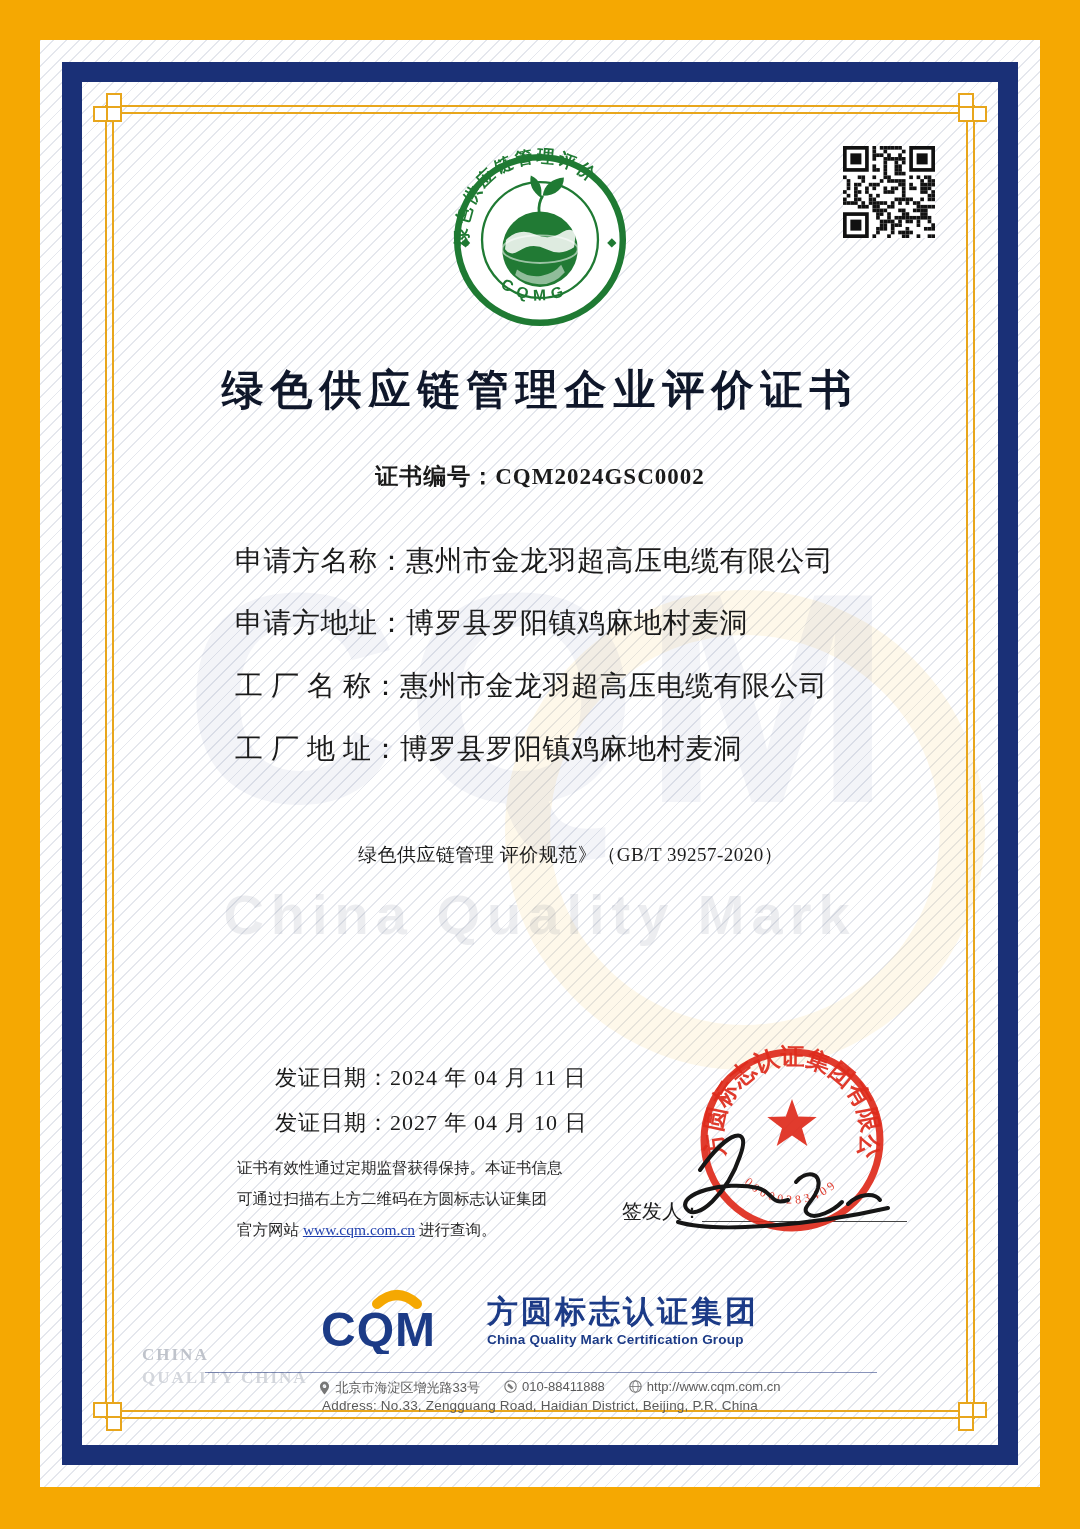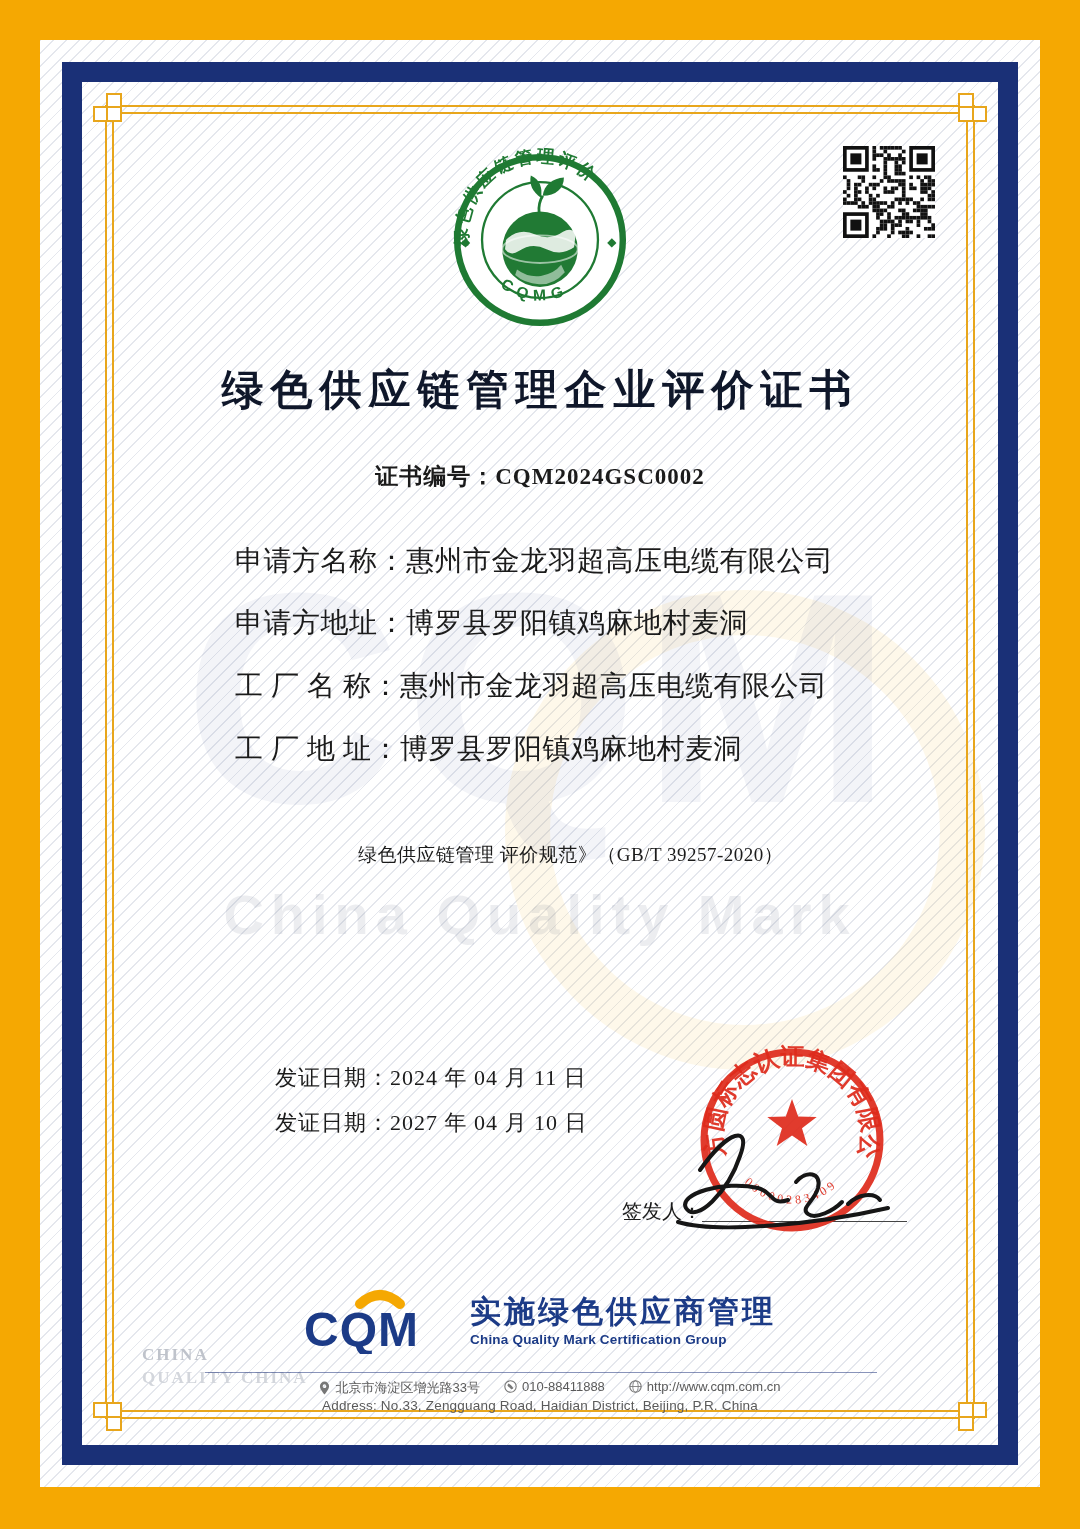--- a/index.html
+++ b/index.html
@@ -367,20 +367,25 @@
     <div class="abs basis2">绿色供应链管理 评价规范》（GB/T 39257-2020）</div>
 
 
     <div class="abs daterow" style="top:1063px">
       <span>发证日期：</span><span>2024 年 04 月 11 日</span>
     </div>
     <div class="abs daterow" style="top:1108px">
       <span>发证日期：</span><span>2027 年 04 月 10 日</span>
     </div>
 
+    <div class="abs notes">
+      <div>证书有效性通过定期监督获得保持。本证书信息</div>
+      <div>可通过扫描右上方二维码在方圆标志认证集团</div>
+      <div><span>官方网站 </span><a href="#">www.cqm.com.cn</a><span> 进行查询。</span></div>
+    </div>
 
     <div class="abs signer">
       <span>签发人：</span><span class="sign-line"></span>
     </div>
 
     <svg class="abs sealsvg" viewBox="0 0 200 200">
       <circle cx="100" cy="100" r="88" fill="none" stroke="#DE2A1B" stroke-width="7" opacity="0.92"></circle>
       <path id="sealTop" d="M 34,118 A 70,70 0 1 1 166,118" fill="none"></path>
       <text font-size="24" font-weight="bold" fill="#DE2A1B" opacity="0.92">
         <textPath href="#sealTop" startOffset="2">方圆标志认证集团有限公司</textPath>
@@ -400,21 +405,21 @@
         <path d="M30,110 C70,122 170,112 240,96"></path>
       </g>
     </svg>
 
     <div class="abs footer">
       <svg width="150" height="66" viewBox="0 0 150 66">
         <path d="M56,16 Q76,-2 96,16" fill="none" stroke="#F5A802" stroke-width="10" stroke-linecap="round"></path>
         <text x="0" y="58" font-family="Liberation Sans, DejaVu Sans, sans-serif" font-size="48" font-weight="bold" fill="#1C3B87" letter-spacing="1">CQM</text>
       </svg>
       <div>
-        <div class="org-cn">实施绿色供应商管理</div>
+        <div class="org-cn">方圆标志认证集团</div>
         <div class="org-en">China Quality Mark Certification Group</div>
       </div>
     </div>
 
     <div class="abs divider"></div>
 
     <div class="abs contact">
       <span class="ci">
         <svg width="11" height="14" viewBox="0 0 24 30">
             <path d="M12 1a10 10 0 0 0-10 10c0 7 10 18 10 18s10-11 10-18A10 10 0 0 0 12 1zm0 14a4 4 0 1 1 0-8 4 4 0 0 1 0 8z" fill="#777"></path>

